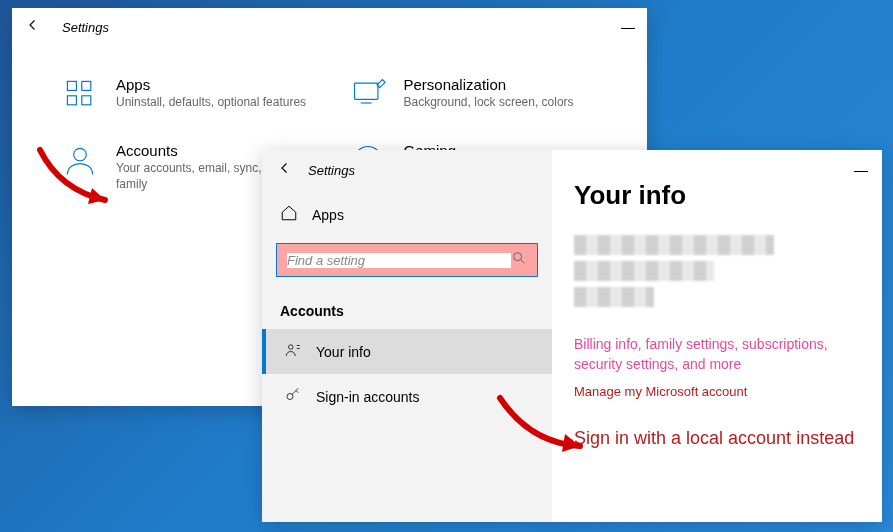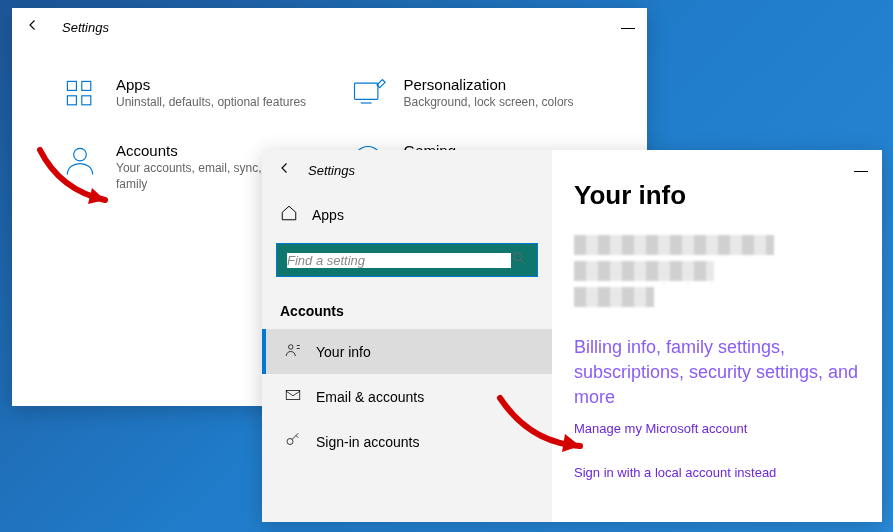--- a/index.html
+++ b/index.html
@@ -25,34 +25,34 @@
     .setting-icon svg { width: 36px; height: 36px; stroke: #0078d4; fill: none; stroke-width: 1.3; }
     .setting-title { font-size: 15px; margin-bottom: 2px; }
     .setting-desc { font-size: 12px; color: #666; line-height: 1.3; }
     
     .win2 { left: 262px; top: 150px; width: 620px; height: 372px; background: #f3f3f3; display: flex; }
     .win2-header { position: absolute; top: 0; left: 0; right: 0; height: 40px; display: flex; align-items: center; padding: 0 14px; }
     .win2-header .back-arrow { margin-right: 14px; }
     .sidebar { width: 290px; padding-top: 44px; }
     .home-row { display: flex; align-items: center; gap: 14px; padding: 10px 18px; font-size: 14px; cursor: pointer; }
     .home-row svg { width: 18px; height: 18px; }
-    .search-box { margin: 8px 14px; border: 1px solid #0078d4; background: #0f766e; display: flex; align-items: center; padding: 6px 10px; }
+    .search-box { margin: 8px 14px; border: 1px solid #0078d4; background: #fca5a5; display: flex; align-items: center; padding: 6px 10px; }
     .search-box input { border: none; outline: none; font-size: 13px; flex: 1; font-style: italic; color: #888; }
     .search-box input::placeholder { color: #888; font-style: italic; }
     .search-box svg { width: 16px; height: 16px; stroke: #666; fill: none; }
     .section-header { font-size: 14px; font-weight: 600; padding: 18px 18px 10px; }
     .nav-item { display: flex; align-items: center; gap: 14px; padding: 12px 18px; font-size: 14px; cursor: pointer; border-left: 4px solid transparent; }
     .nav-item.active { background: #dcdcdc; border-left-color: #0078d4; }
     .nav-item svg { width: 18px; height: 18px; }
     .content { flex: 1; background: #fff; padding: 30px 22px 10px; }
     .content h1 { font-size: 26px; font-weight: 600; margin-bottom: 24px; }
     .blur-placeholder { background: repeating-linear-gradient(90deg, #d0d0d0 0 12px, #e8e8e8 12px 24px); height: 20px; margin-bottom: 6px; filter: blur(1px); }
-    .info-text { font-size: 18px; color: #8b5cf6; margin-top: 28px; margin-bottom: 10px; line-height: 1.4; }
-    .link { color: #6d28d9; font-size: 13px; cursor: pointer; display: block; margin-top: 8px; }
-    .link2 { margin-top: 29px; font-size: 13px; }
+    .info-text { font-size: 14px; color: #ec4899; margin-top: 28px; margin-bottom: 10px; line-height: 1.4; }
+    .link { color: #b91c1c; font-size: 13px; cursor: pointer; display: block; margin-top: 8px; }
+    .link2 { margin-top: 29px; font-size: 18px; }
     
     .arrow-annotation { position: absolute; pointer-events: none; }
     .arrow-annotation svg path { stroke: #d40000; stroke-width: 6; fill: none; stroke-linecap: round; }
     .arrow-annotation svg polygon { fill: #d40000; }
     
     .watermark { position: absolute; right: 12px; bottom: 8px; color: #fff; font-size: 22px; letter-spacing: 2px; font-weight: 300; opacity: 0.9; font-family: sans-serif; }
     .watermark .reg { font-size: 10px; vertical-align: super; }
   </style>
 </head>
 <body>
@@ -157,27 +157,20 @@
     <div class="section-header">Accounts</div>
     <div class="nav-item active">
       <span><svg viewBox="0 0 24 24">
             <circle cx="9" cy="8" r="3" stroke="#000" fill="none"></circle>
             <path d="M3 20c0-4 3-6 6-6s6 2 6 6M17 6h4M17 10h4" stroke="#000" fill="none"></path>
           </svg></span>
       <span>Your info</span>
     </div>
     <div class="nav-item">
       <span><svg viewBox="0 0 24 24">
-            <rect x="3" y="6" width="18" height="12" stroke="#000" fill="none"></rect>
-            <path d="M3 7l9 6 9-6" stroke="#000" fill="none"></path>
-          </svg></span>
-      <span>Email &amp; accounts</span>
-    </div>
-    <div class="nav-item">
-      <span><svg viewBox="0 0 24 24">
             <circle cx="8" cy="14" r="4" stroke="#000" fill="none"></circle>
             <path d="M11 11l8-8M16 6l3 3" stroke="#000" fill="none"></path>
           </svg></span>
       <span>Sign-in accounts</span>
     </div>
   </div>
   <div class="content">
     <h1>Your info</h1>
     <div class="blur-placeholder" style="width:200px"></div>
     <div class="blur-placeholder" style="width:140px"></div>

